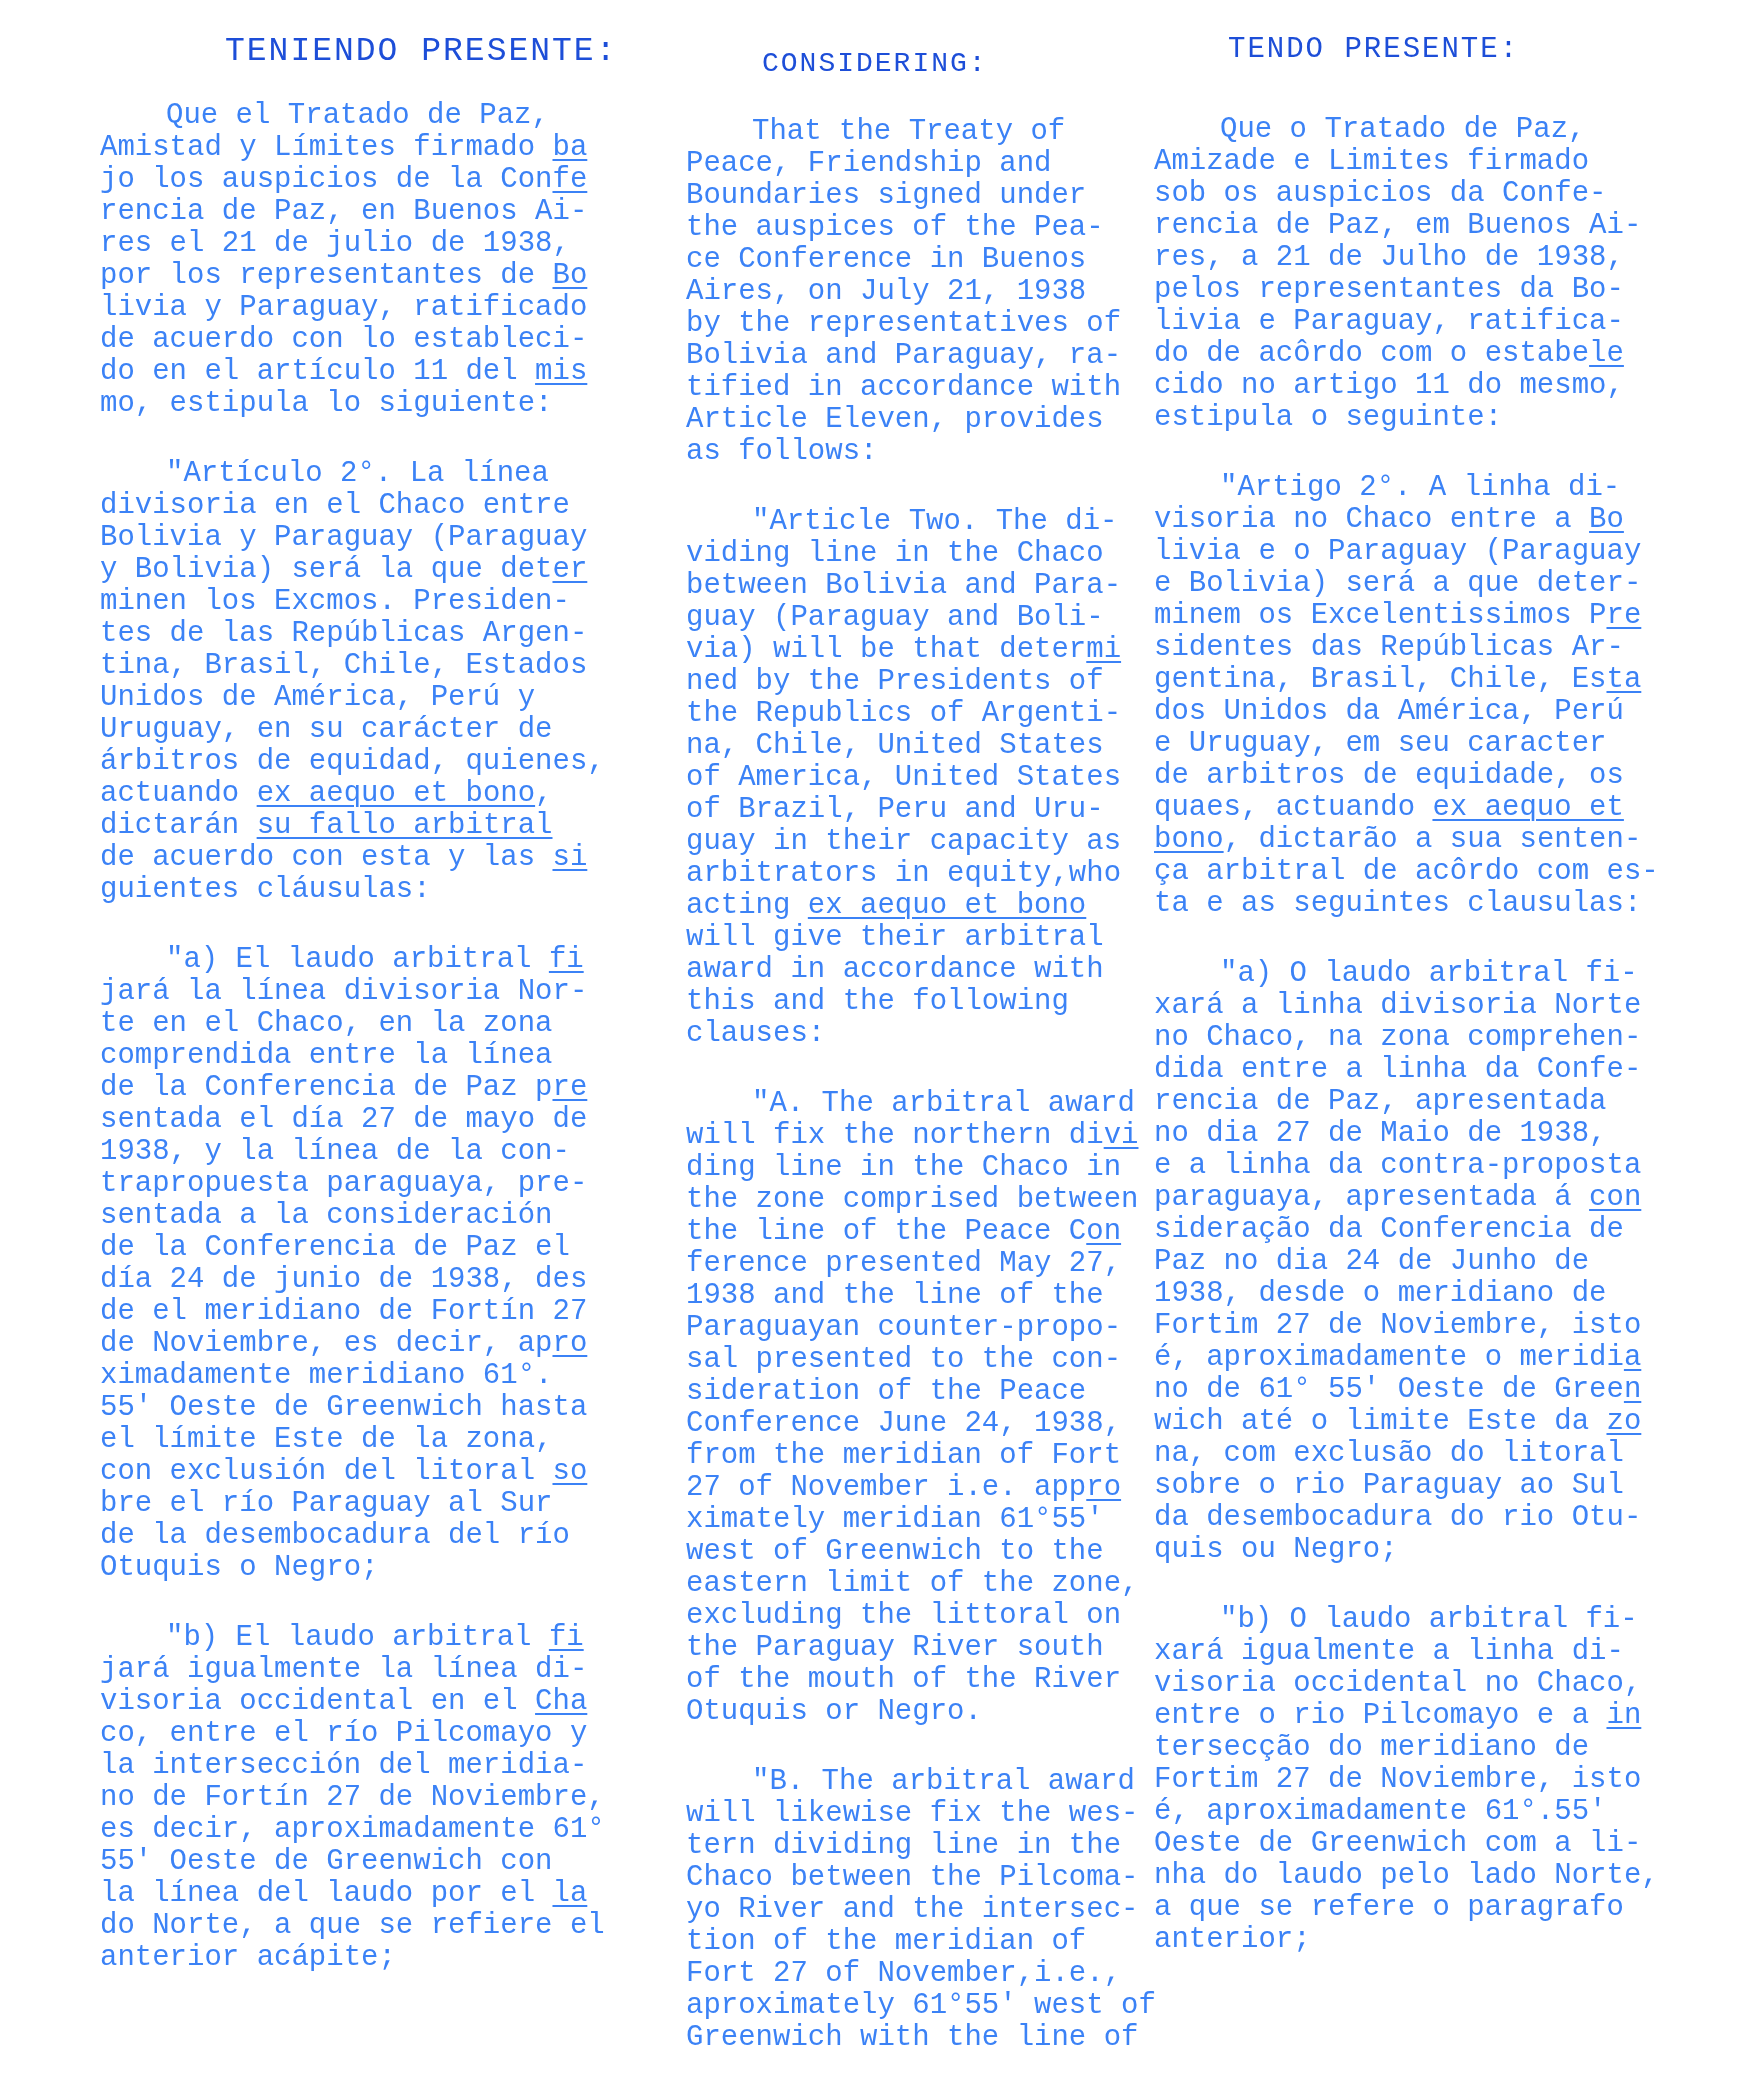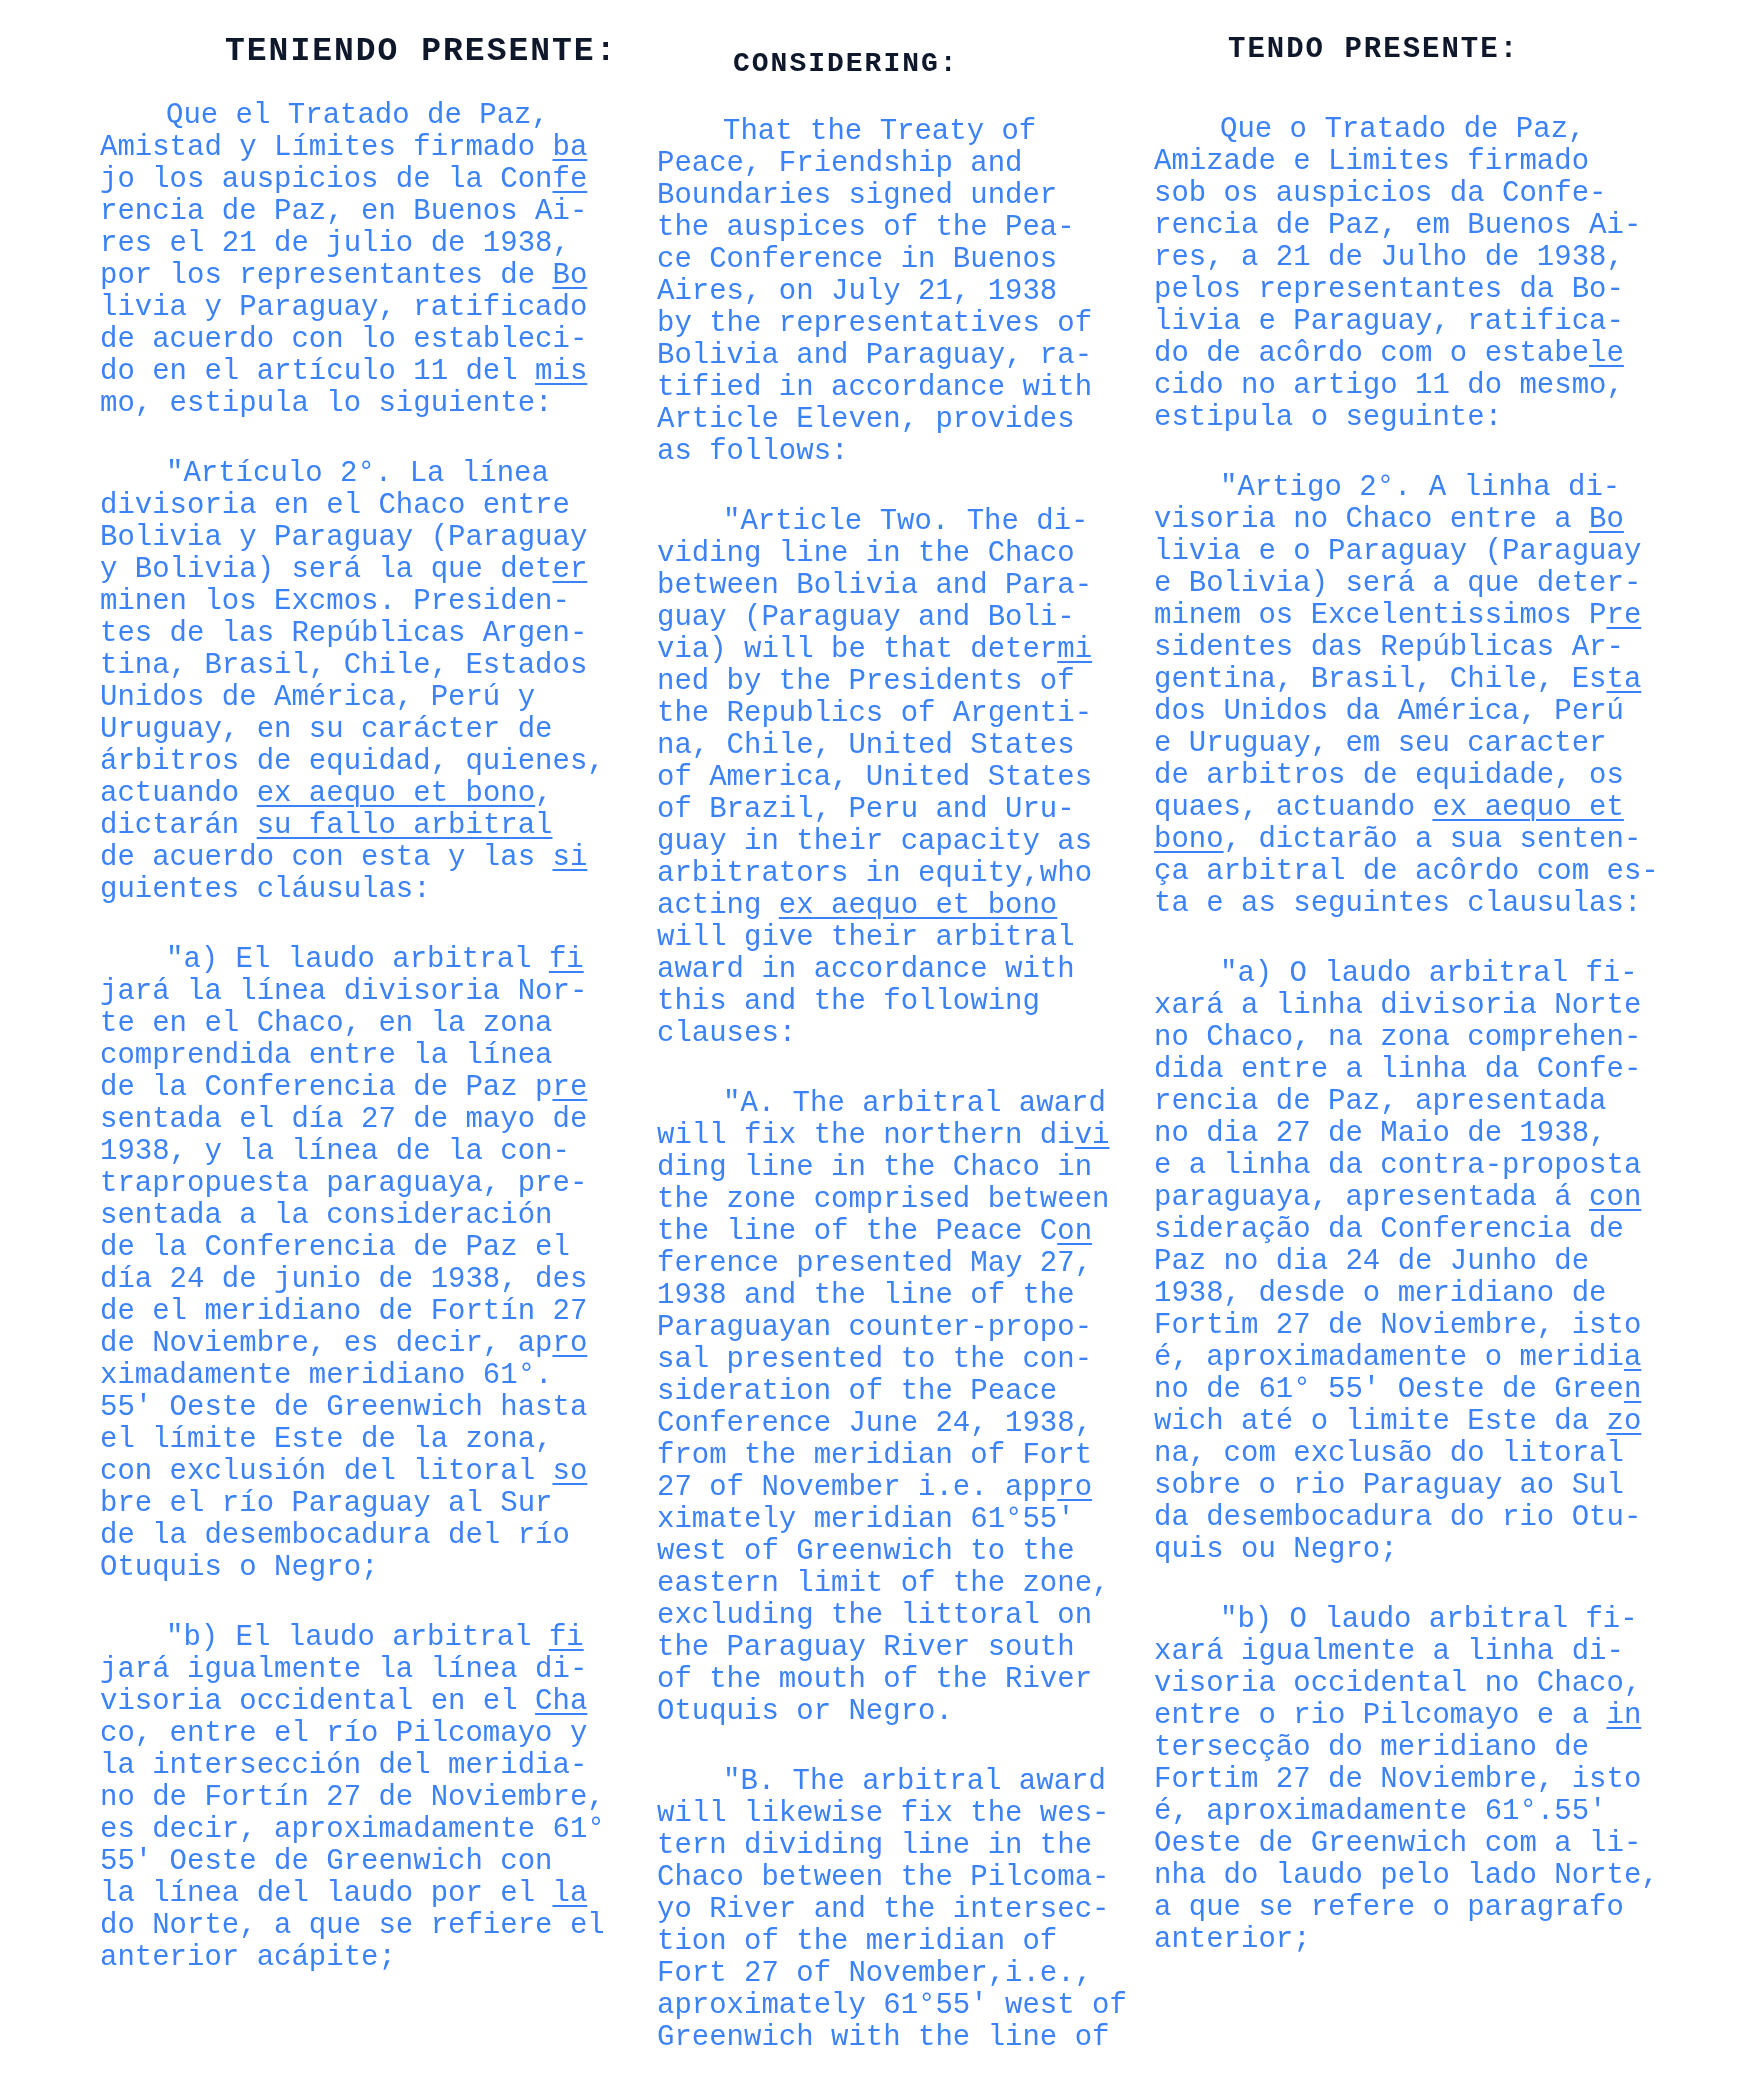--- a/index.html
+++ b/index.html
@@ -6,28 +6,28 @@
   #page{
     position:relative;
     width:1741px;height:2099px;
     background:#ffffff;
     color:#151515;
     overflow:hidden;
     font-family:"Liberation Mono","DejaVu Sans Mono",monospace;
   }
   .col{position:absolute;top:0;}
   #col-es{left:100px;width:545px;}
-  #col-en{left:657px;width:476px;}
+  #col-en{left:686px;width:476px;}
   #col-pt{left:1154px;width:527px;}
   .col-title{
-    font-weight:700;
+    font-weight:400;
     font-size:31px;line-height:36px;
     letter-spacing:2px;
     white-space:nowrap;
-    color:#0f172a;
+    color:#1d4ed8;
   }
   #col-es .col-title{margin:34px 0 30px 125px;font-size:33px;}
   #col-en .col-title{margin:46px 0 34px 76px;font-size:28px;}
   #col-pt .col-title{margin:32px 0 46px 74px;font-size:29px;}
   .para{
     font-size:29px;
     line-height:32px;
     text-indent:66px;
     margin:0 0 38px 0;
     letter-spacing:0;

